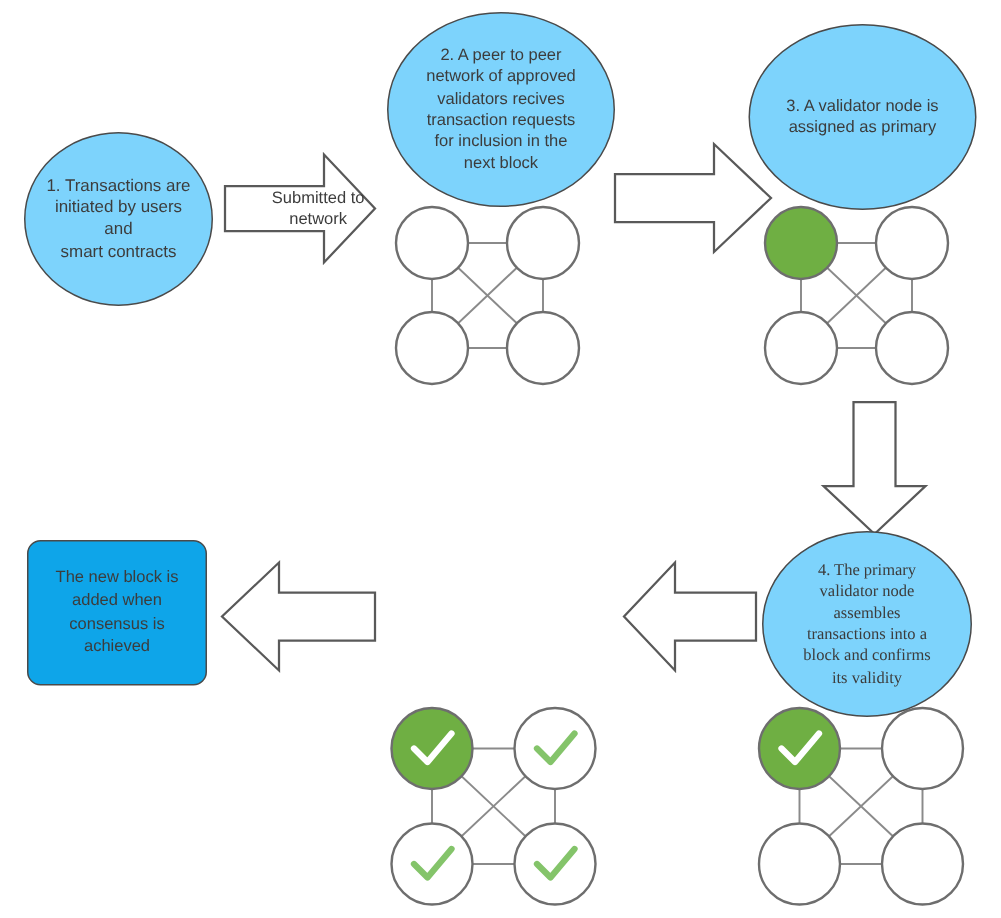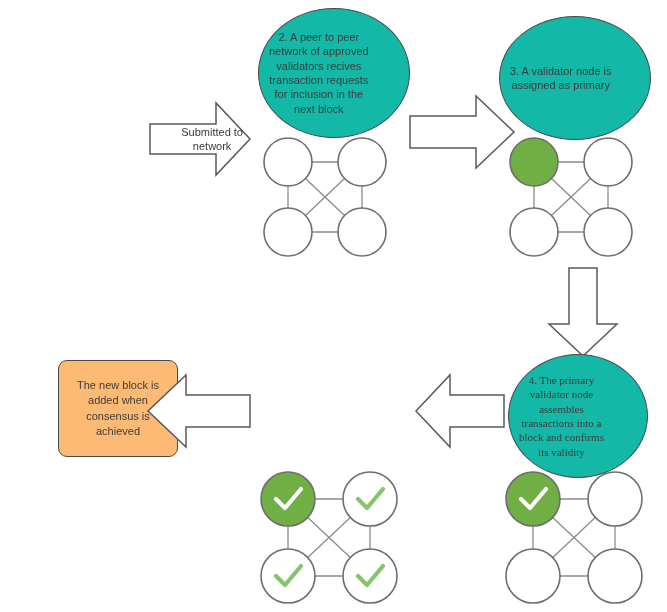--- a/index.html
+++ b/index.html
@@ -19,46 +19,46 @@
     background: #ffffff;
     overflow: hidden;
   }
   .abs { position: absolute; }
 
   
   .bubble {
     box-sizing: border-box;
     border: 1.4px solid #4a4a4a;
     border-radius: 50%;
-    background: #14b8a6;
+    background: #7dd3fc;
     display: flex;
     align-items: center;
+    justify-content: center;
     text-align: center;
     line-height: 1.30;
     color: #3c3c3c;
   }
   .bubble .txt {
     display: block;
     padding: 0 10px;
     white-space: pre-line;
   }
 
   
   .roundrect {
     box-sizing: border-box;
     border: 1.4px solid #4a4a4a;
     border-radius: 9px;
-    background: #fdba74;
+    background: #0ea5e9;
     display: flex;
     align-items: center;
     justify-content: center;
     text-align: center;
     line-height: 1.38;
     color: #3c3c3c;
-    margin-left: 40px;
   }
   .roundrect .txt { display: block; padding: 0 8px; white-space: pre-line; }
 
   
   .blockarrow { display: block; }
   .blockarrow svg { display: block; overflow: visible; }
   .arrow-path {
     fill: #ffffff;
     stroke: #595959;
     stroke-width: 1.5;
@@ -90,20 +90,25 @@
 
   
   .t13 { font-size: 11.3px; }
   .t12 { font-size: 11.0px; }
 </style>
 </head>
 <body>
 
 <div id="canvas">
 
+  <div class="abs bubble t13" style="left:16px; top:88px; width:126px; height:116px;">
+    <span class="txt">1. Transactions are
+initiated by users and
+smart contracts</span>
+  </div>
 
   <div class="abs blockarrow" style="left:148px; top:98px; width:104px; height:82px;">
     <svg width="104" height="82" viewBox="0 0 104 82" aria-hidden="true">
       <path class="arrow-path" d="M2,26 L68,26 L68,5 L102,41 L68,77 L68,56 L2,56 Z"></path>
     </svg>
     <div class="arrow-label t12">
       <span class="lbl">Submitted to
 network</span>
     </div>
   </div>

